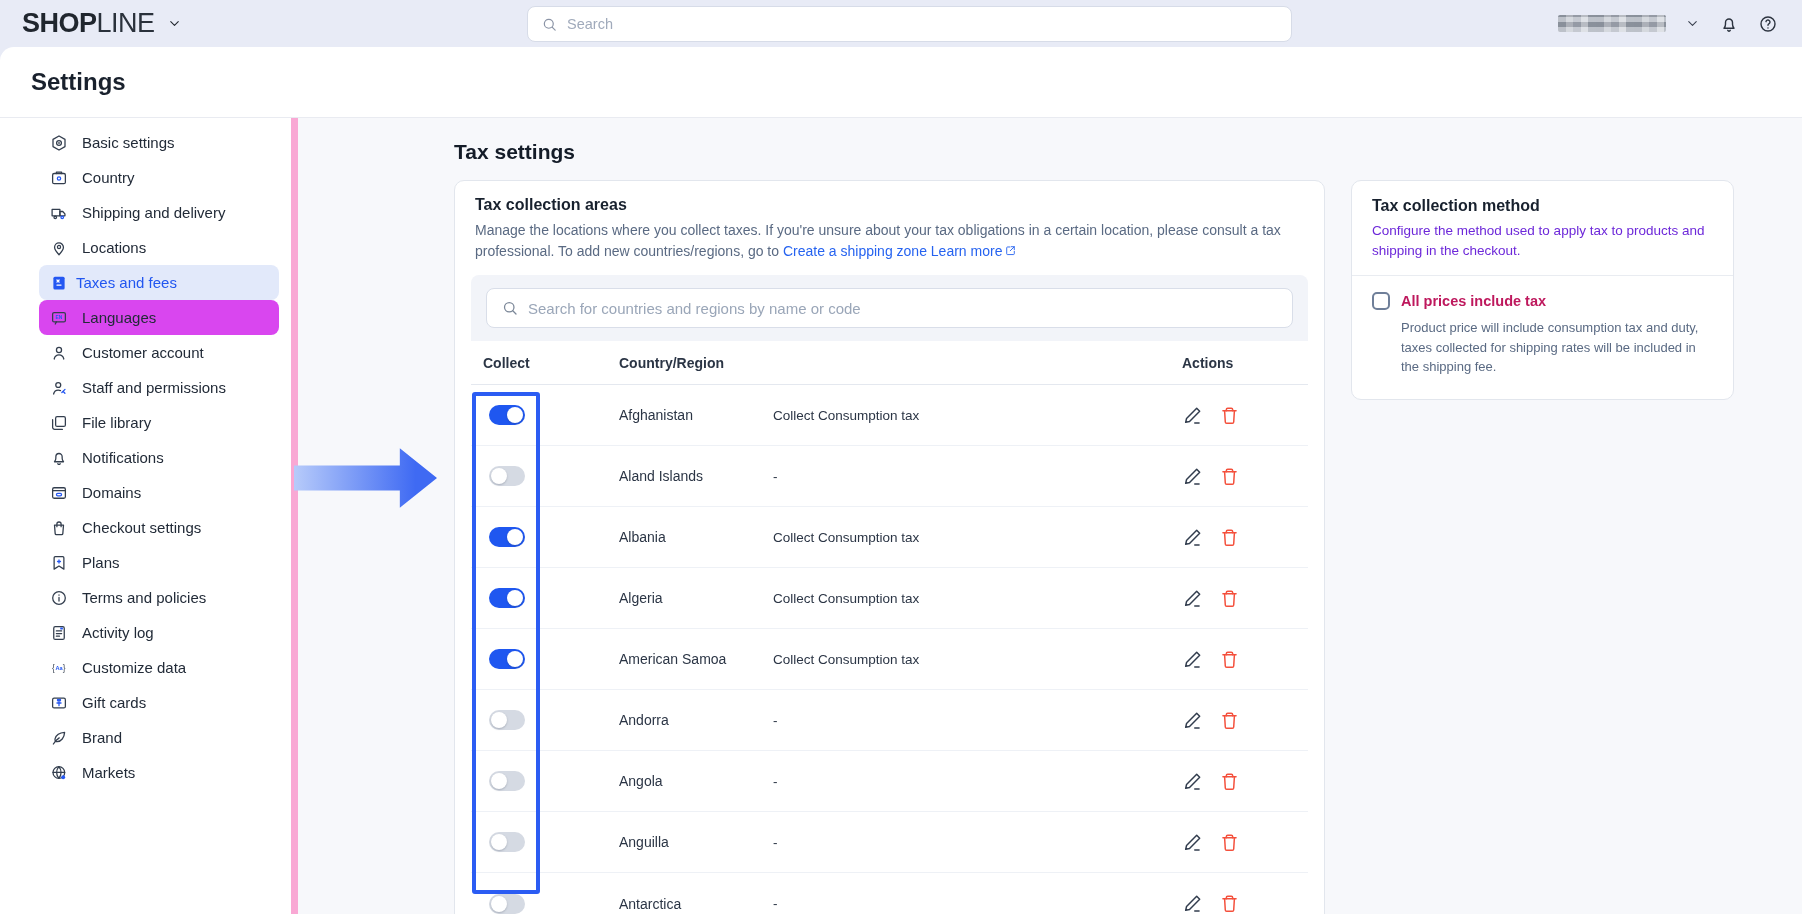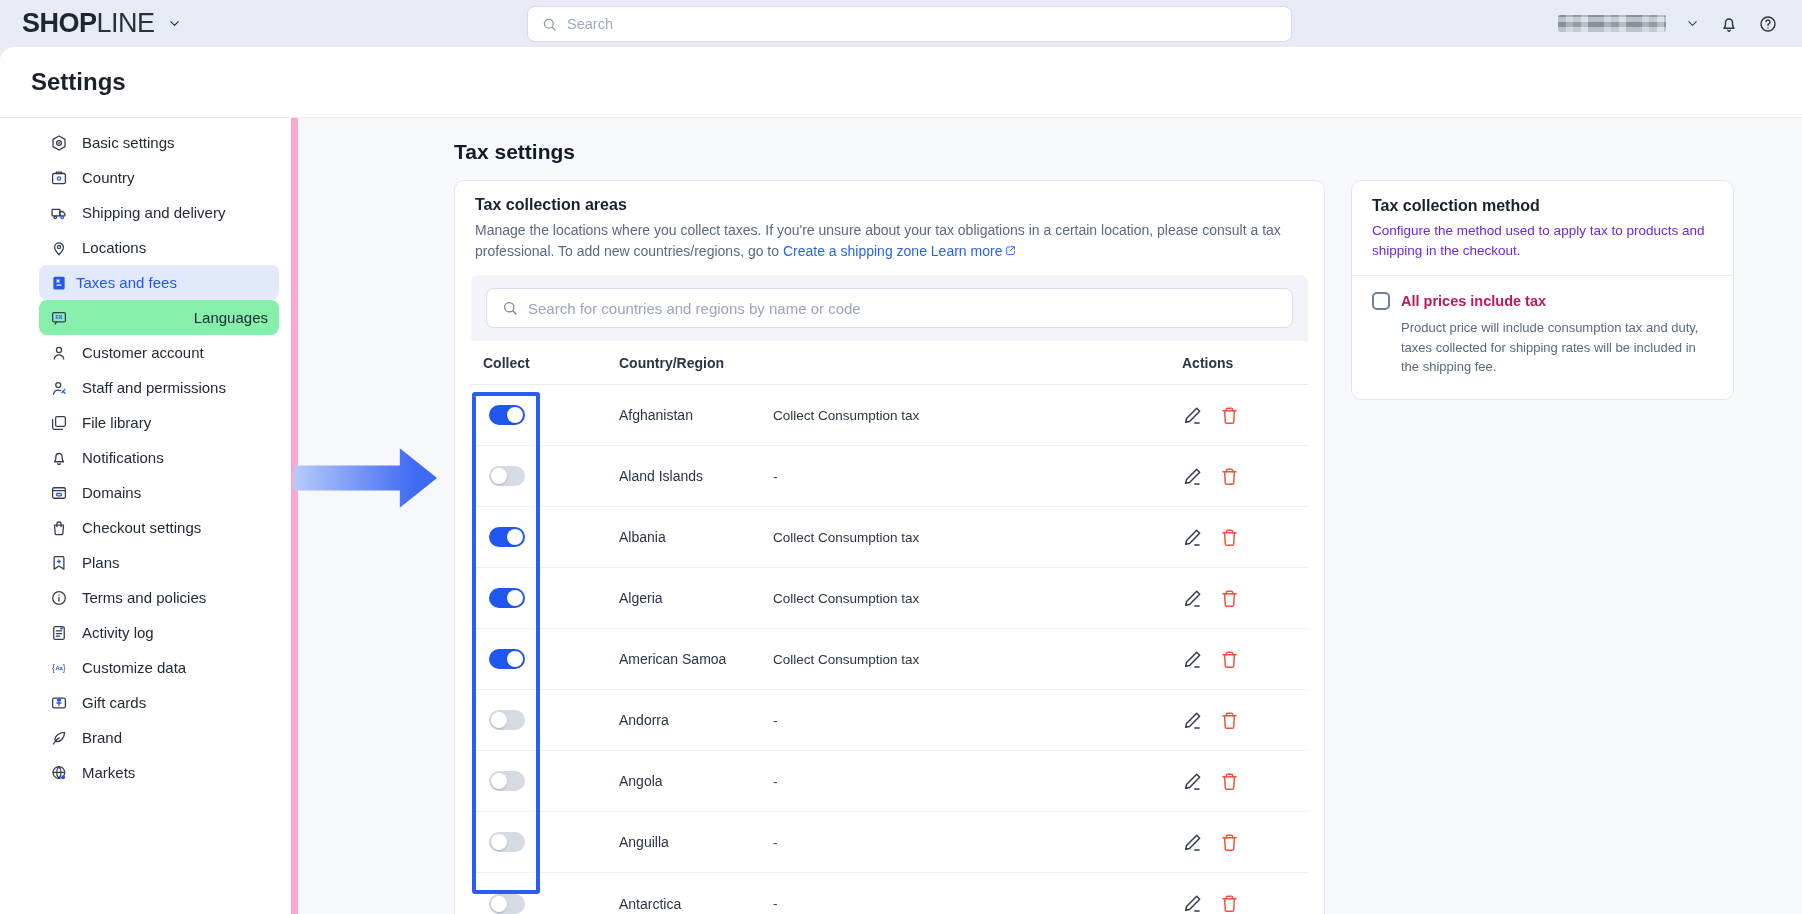--- a/index.html
+++ b/index.html
@@ -39,21 +39,21 @@
   .content { display:flex; height:796px; background:#fff; }
   .sidebar { width:271px; flex-shrink:0; background:#fff;
     border-right:7px solid #f9a8d4; padding-top:7px;margin-left:27px; }
   .nav-item { display:flex; align-items:center; gap:14px; height:35px;
     margin:0 12px; padding:0 11px; border-radius:8px; cursor:pointer;
     font-size:15px; color:#222b38; }
   .nav-icon { width:18px; height:18px; color:#333e4e; display:flex; flex-shrink:0; }
   .nav-icon svg { width:18px; height:18px; }
   .nav-item.active { background:#e2e9fa; color:#2156f0; font-weight:500;gap:8px; }
   .nav-item.active .nav-icon { color:#2156f0; }
-  .nav-item.highlight { background:#86efac;justify-content:space-between; }
+  .nav-item.highlight { background:#d946ef; }
 
   .main { flex:1; background:#f7f8fb; position:relative; overflow:hidden;
     padding:22px 0 0 156px; }
   .main h2 { font-size:21px; font-weight:700; color:#141c28;
     line-height:24px; margin-bottom:16px; }
   .cards { display:flex; gap:26px; align-items:flex-start; }
   .card { background:#fff; border:1px solid #e2e6ed; border-radius:10px; }
 
   
   .areas-card { width:871px; position:relative; padding-top:15px; }

